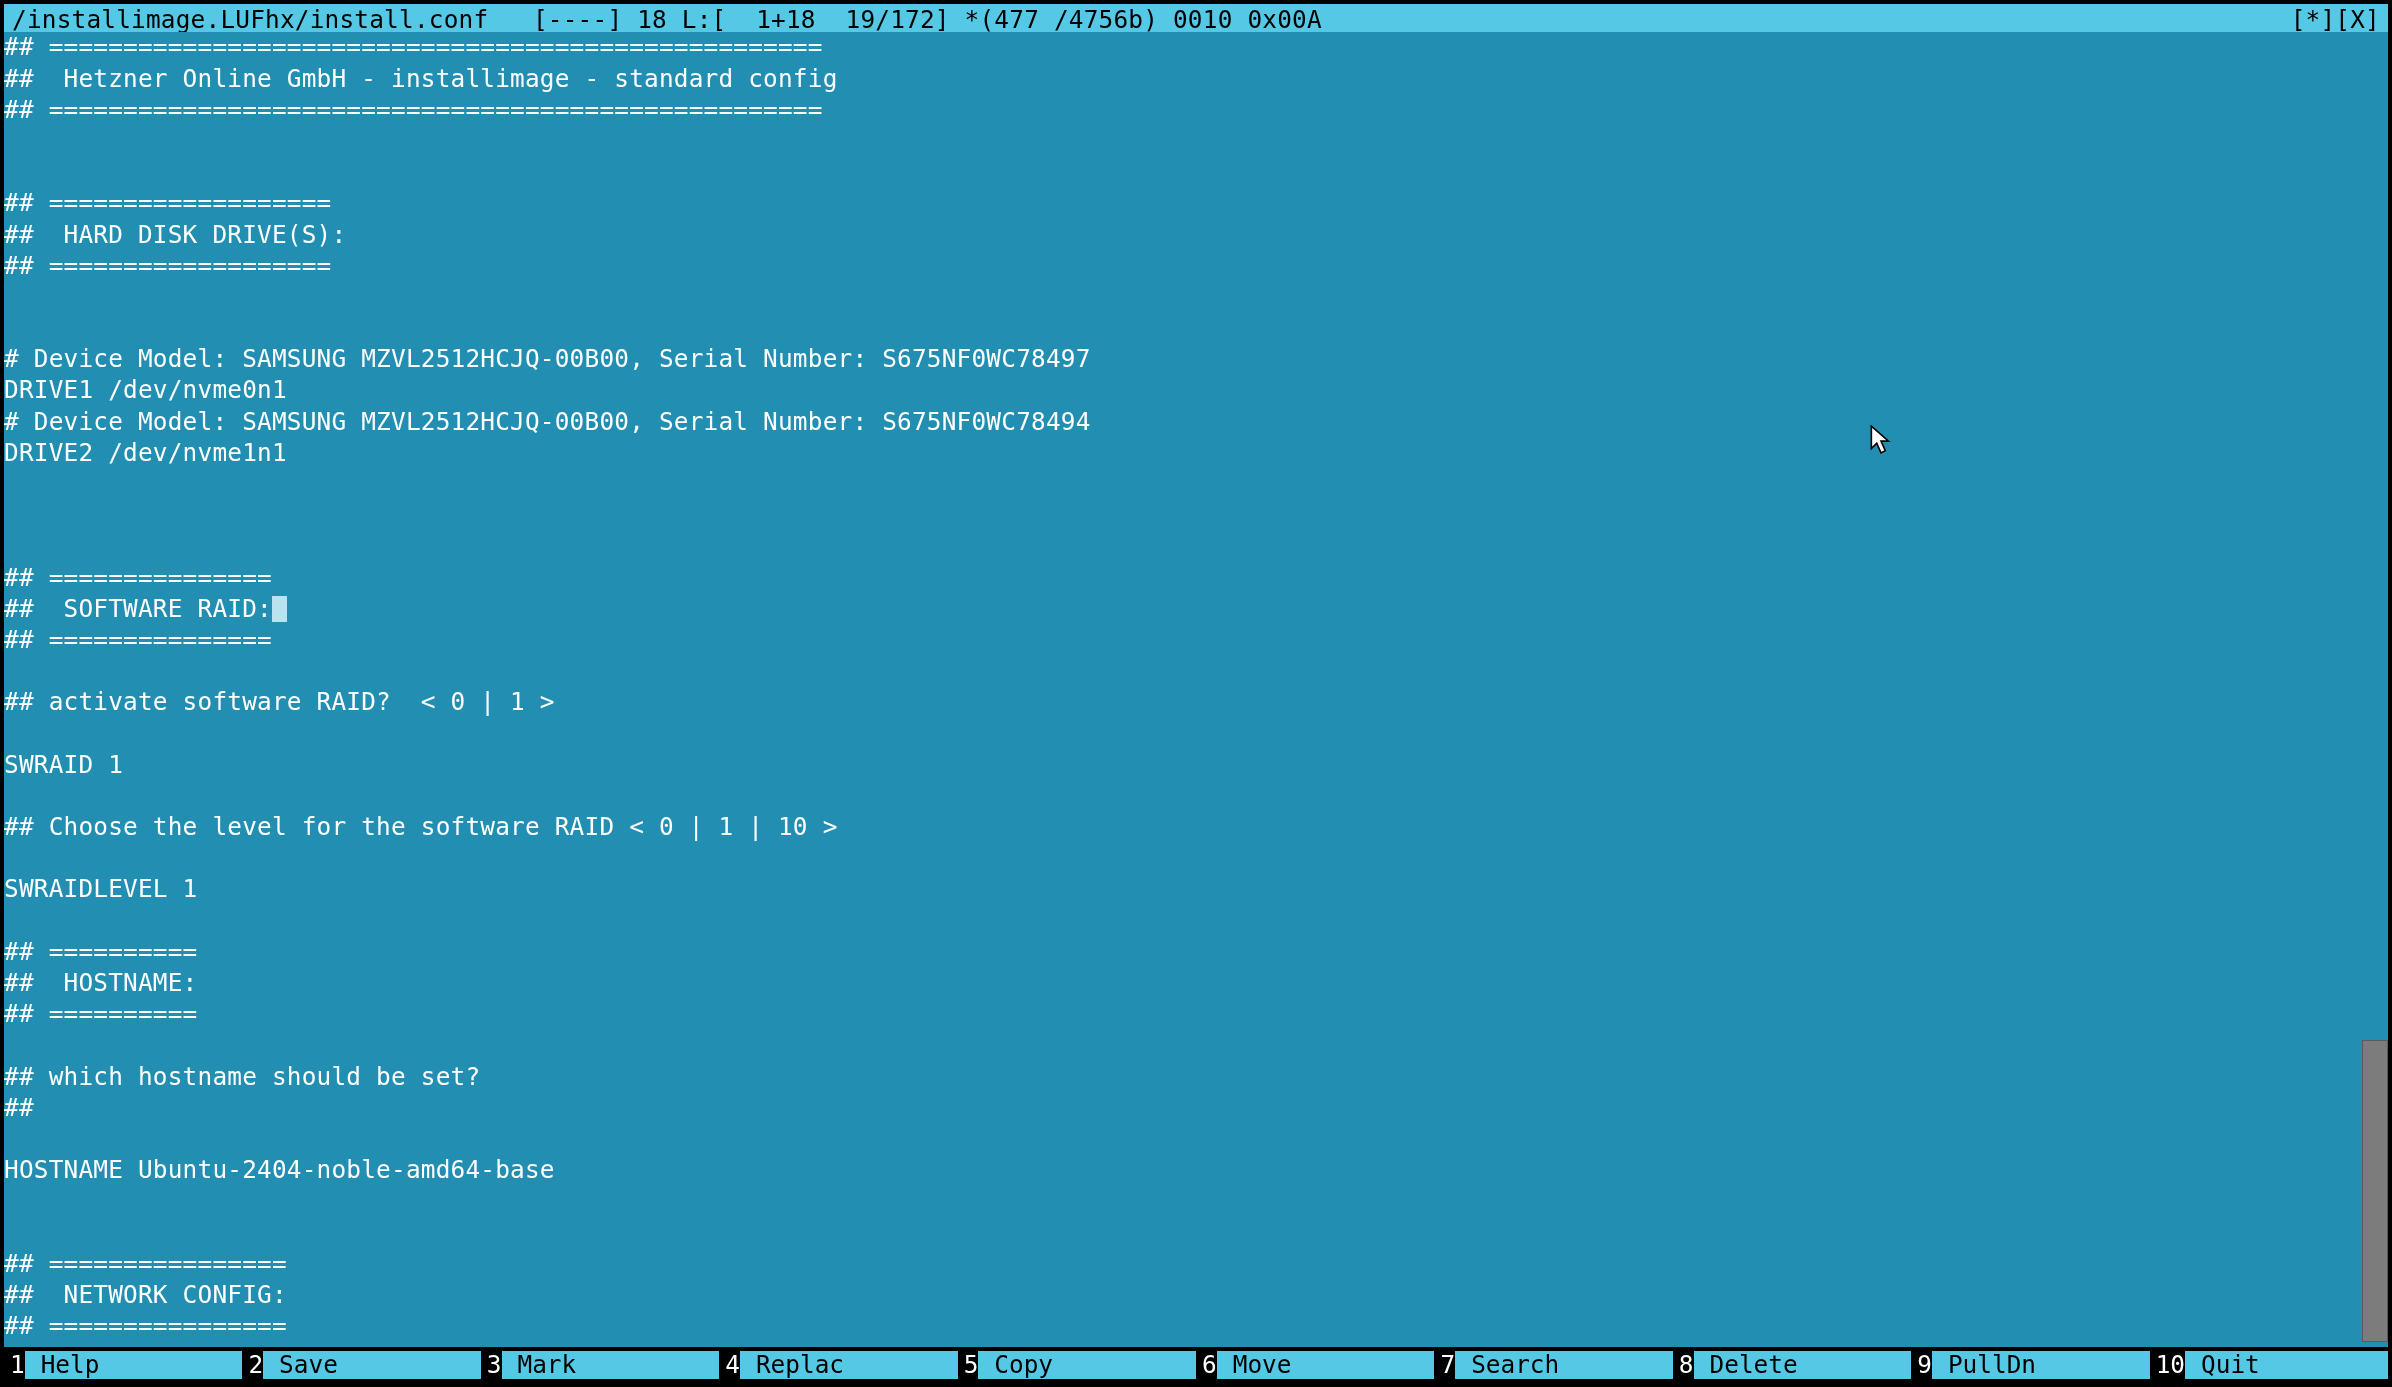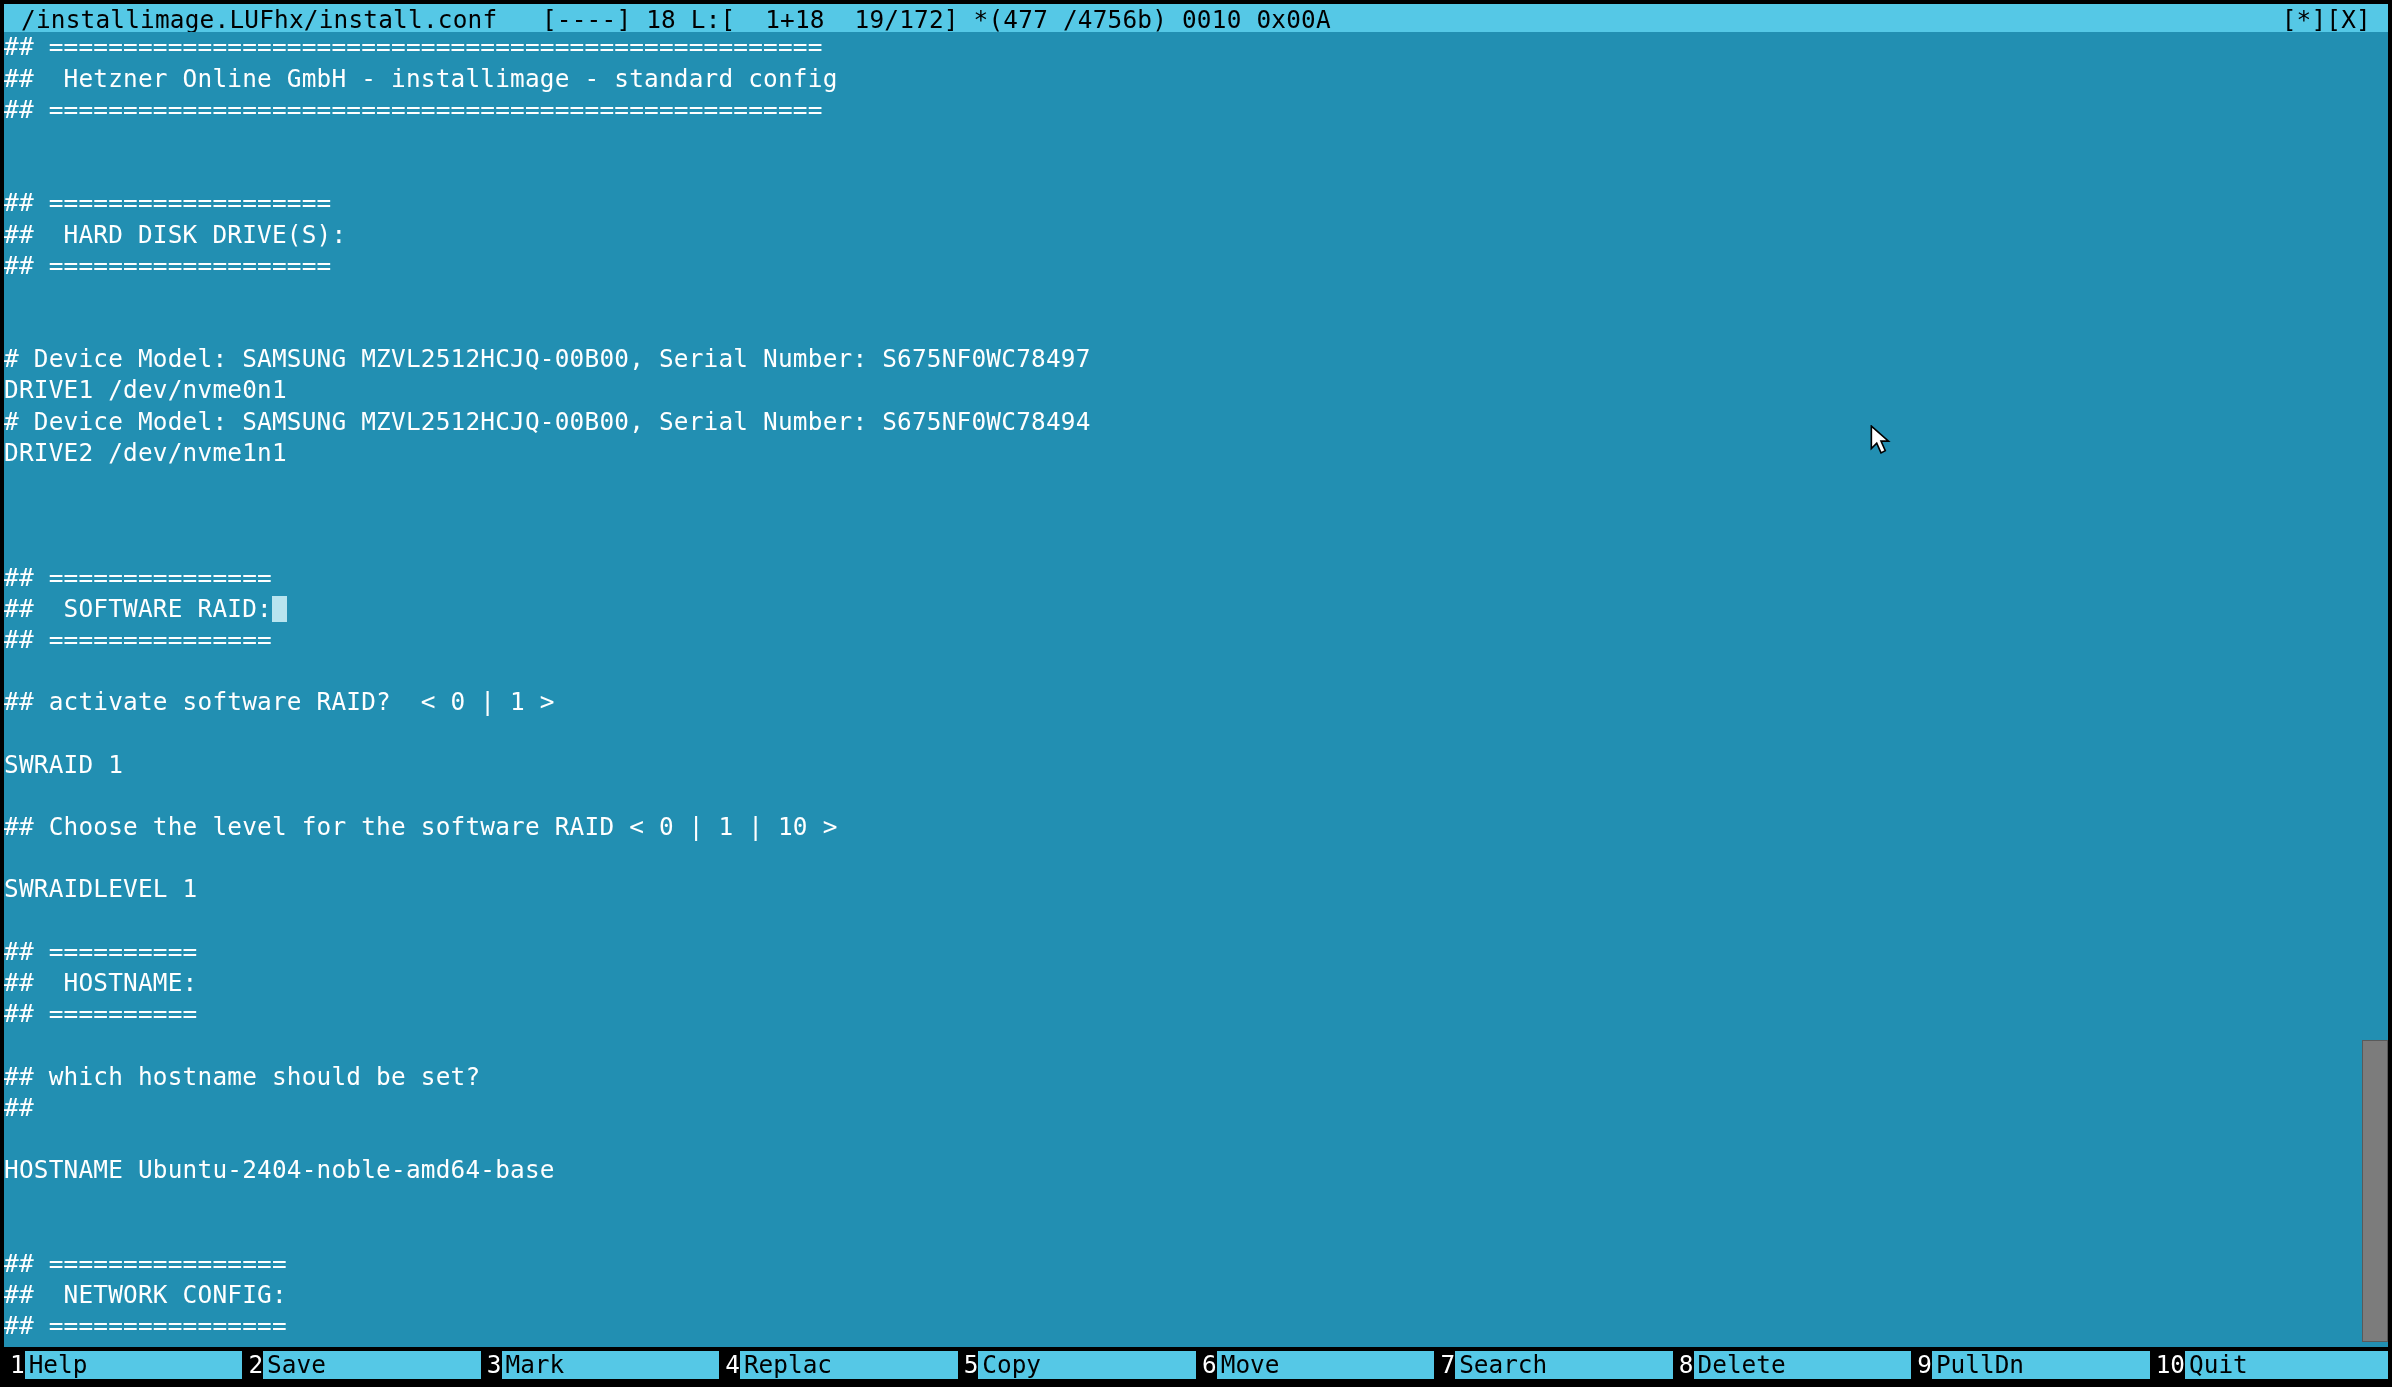--- a/index.html
+++ b/index.html
@@ -23,21 +23,21 @@
     position: absolute;
     top: 4px;
     left: 4px;
     right: 4px;
     height: 32px;
     background: #55c8e6;
     color: #000;
     display: flex;
     justify-content: space-between;
     align-items: center;
-    padding: 0 17px;
+    padding: 0 8px;
     white-space: pre;
     letter-spacing: 0.2px;
   }
   .titlebar .left {
     padding-left: 0px;
   }
   .titlebar .right {
     padding-right: 0px;
   }
   .editor {
@@ -105,21 +105,21 @@
     background: #000;
     padding-left: 6px;
   }
   .footer .lbl {
     color: #000;
     background: #55c8e6;
     flex: 1 1 auto;
     height: 100%;
     display: flex;
     align-items: center;
-    padding-left: 4px;
+    padding-left: 16px;
   }
   .mouse-cursor {
     position: absolute;
     top: 425px;
     left: 1870px;
     width: 22px;
     height: 30px;
     pointer-events: none;
   }
 </style>

